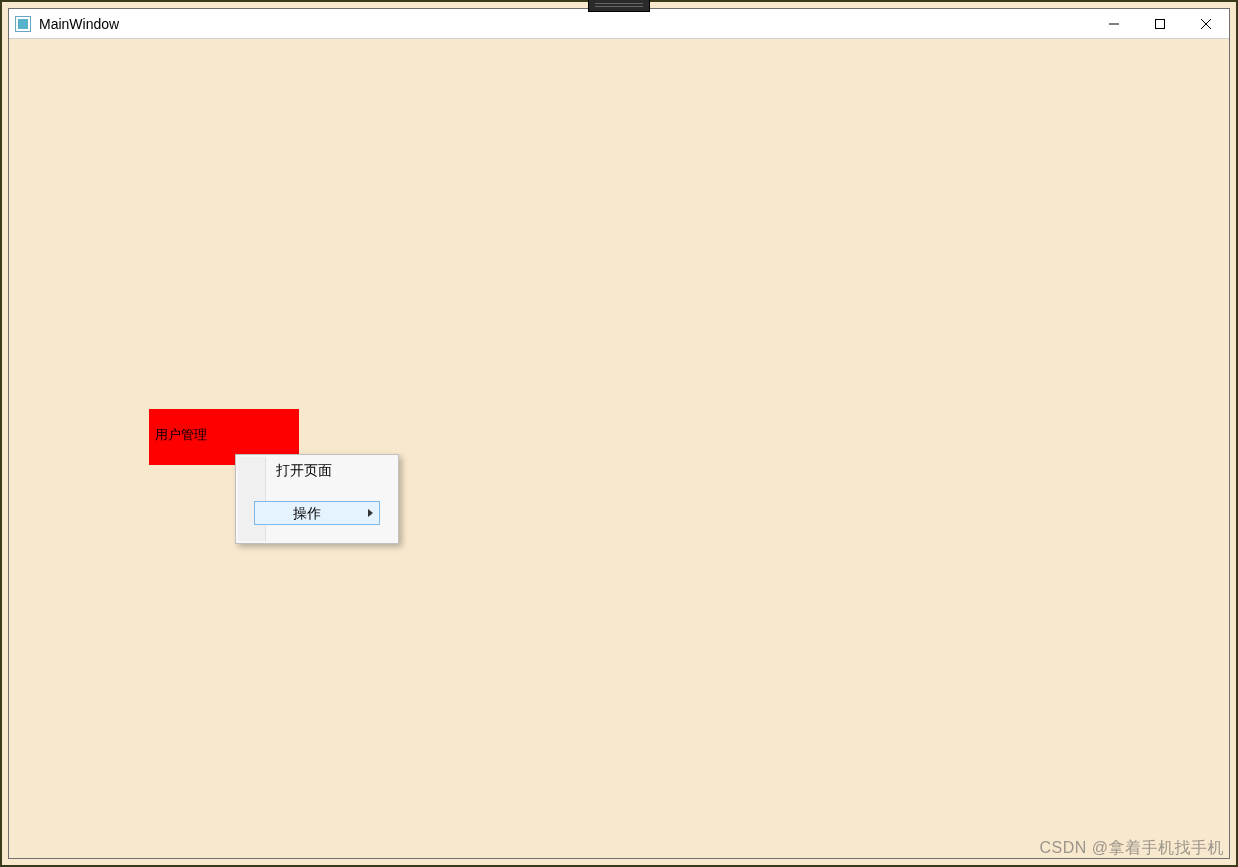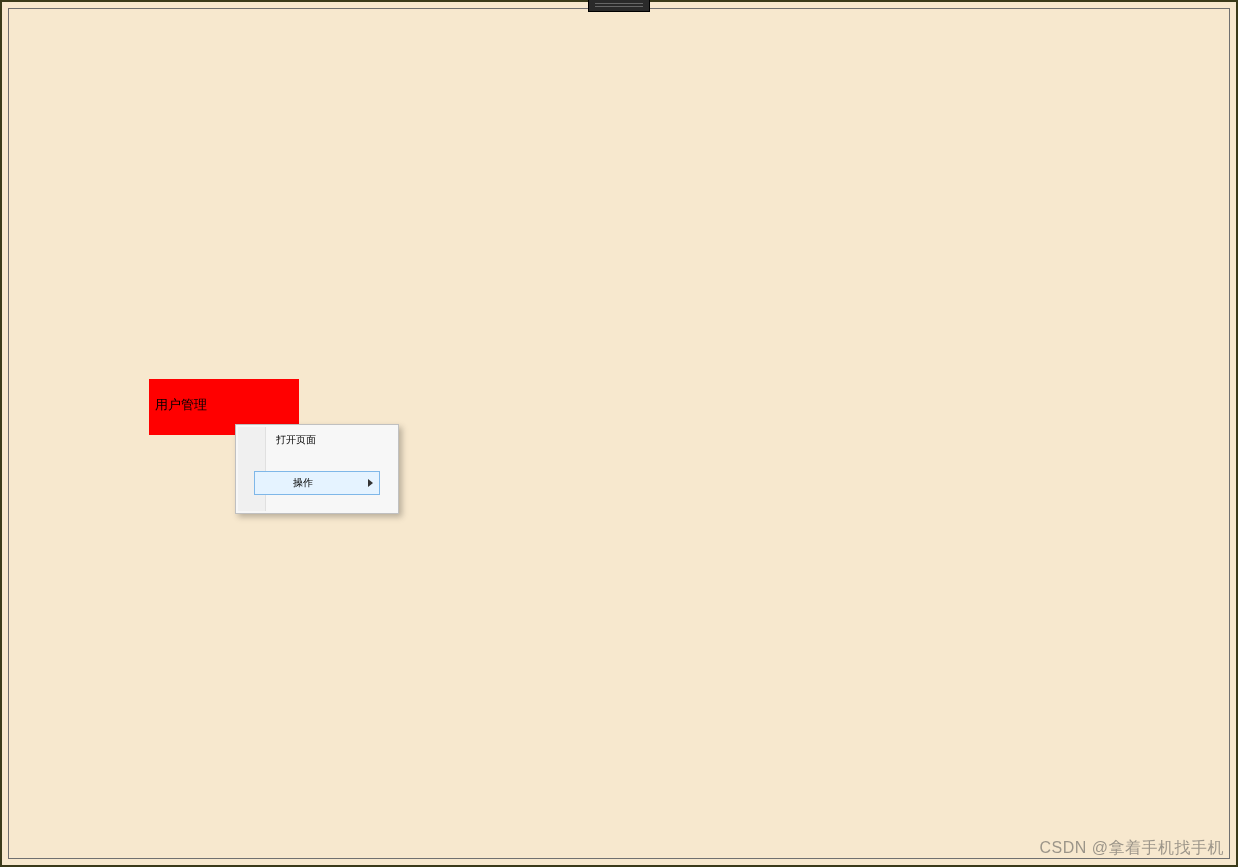--- a/index.html
+++ b/index.html
@@ -93,21 +93,21 @@
       background: #ff0000;
       color: #000;
       padding: 17px 6px;
       font-size: 13px;
     }
     .ctx-menu {
       position: absolute;
       background: #f7f7f7;
       border: 1px solid #c0c0c0;
       box-shadow: 3px 3px 6px rgba(0,0,0,0.25);
-      font-size: 10px;
+      font-size: 14px;
     }
     .ctx-menu.primary {
       top: 415px;
       left: 226px;
       width: 164px;
     }
     .ctx-menu .gutter {
       position: absolute;
       top: 2px; bottom: 2px; left: 2px;
       width: 28px;
@@ -154,20 +154,47 @@
       letter-spacing: 0.5px;
     }
   </style>
 </head>
 <body>
 
 <div class="top-handle"></div>
 <div class="outer-frame"></div>
 
 <div class="window">
+  <div class="titlebar">
+    <span class="app-icon">
+      <svg viewBox="0 0 16 16">
+        <rect x="0.5" y="0.5" width="15" height="15" fill="#fff" stroke="#6aa7c6"></rect>
+        <rect x="3" y="3" width="10" height="10" fill="#57b3c9"></rect>
+      </svg>
+    </span>
+    <span class="title-text">MainWindow</span>
+    <div class="win-controls">
+      <div class="win-btn">
+        <svg viewBox="0 0 10 10">
+            <line x1="0" y1="5" x2="10" y2="5" stroke="#000" stroke-width="1"></line>
+          </svg>
+      </div>
+      <div class="win-btn">
+        <svg viewBox="0 0 10 10">
+            <rect x="0.5" y="0.5" width="9" height="9" fill="none" stroke="#000" stroke-width="1"></rect>
+          </svg>
+      </div>
+      <div class="win-btn">
+        <svg viewBox="0 0 10 10">
+            <line x1="0" y1="0" x2="10" y2="10" stroke="#000" stroke-width="1"></line>
+            <line x1="10" y1="0" x2="0" y2="10" stroke="#000" stroke-width="1"></line>
+          </svg>
+      </div>
+    </div>
+  </div>
 
   <div class="client-area">
 
     <div class="red-panel">
       <span>用户管理</span>
     </div>
 
     <div class="ctx-menu primary">
       <div class="gutter"></div>
       <div class="ctx-item">

